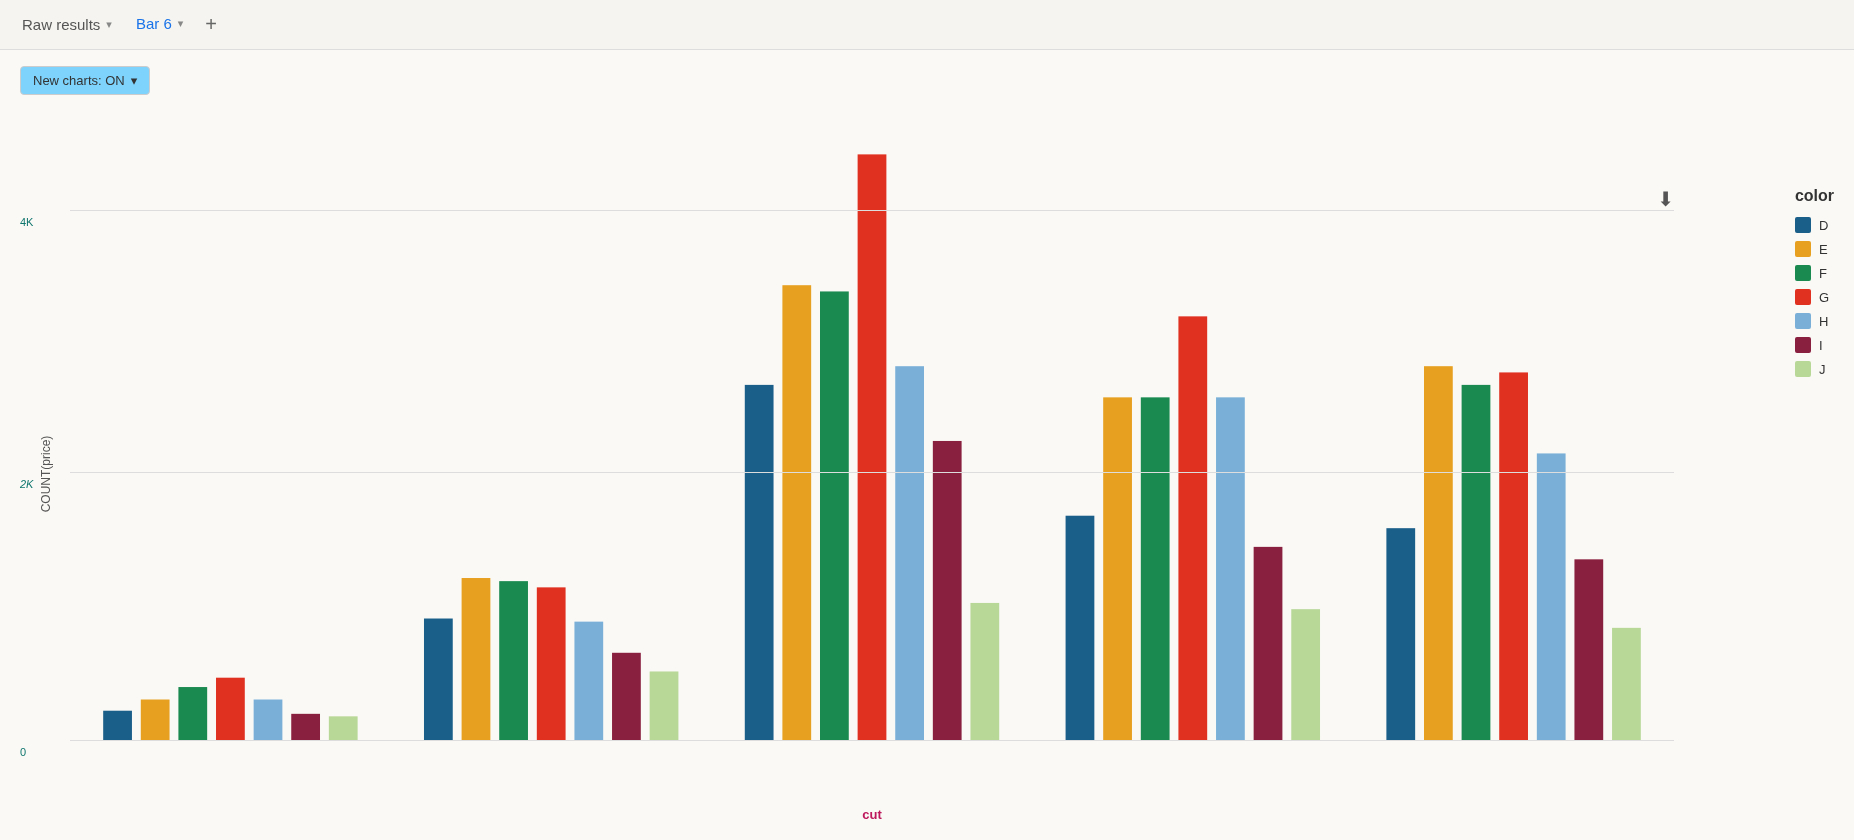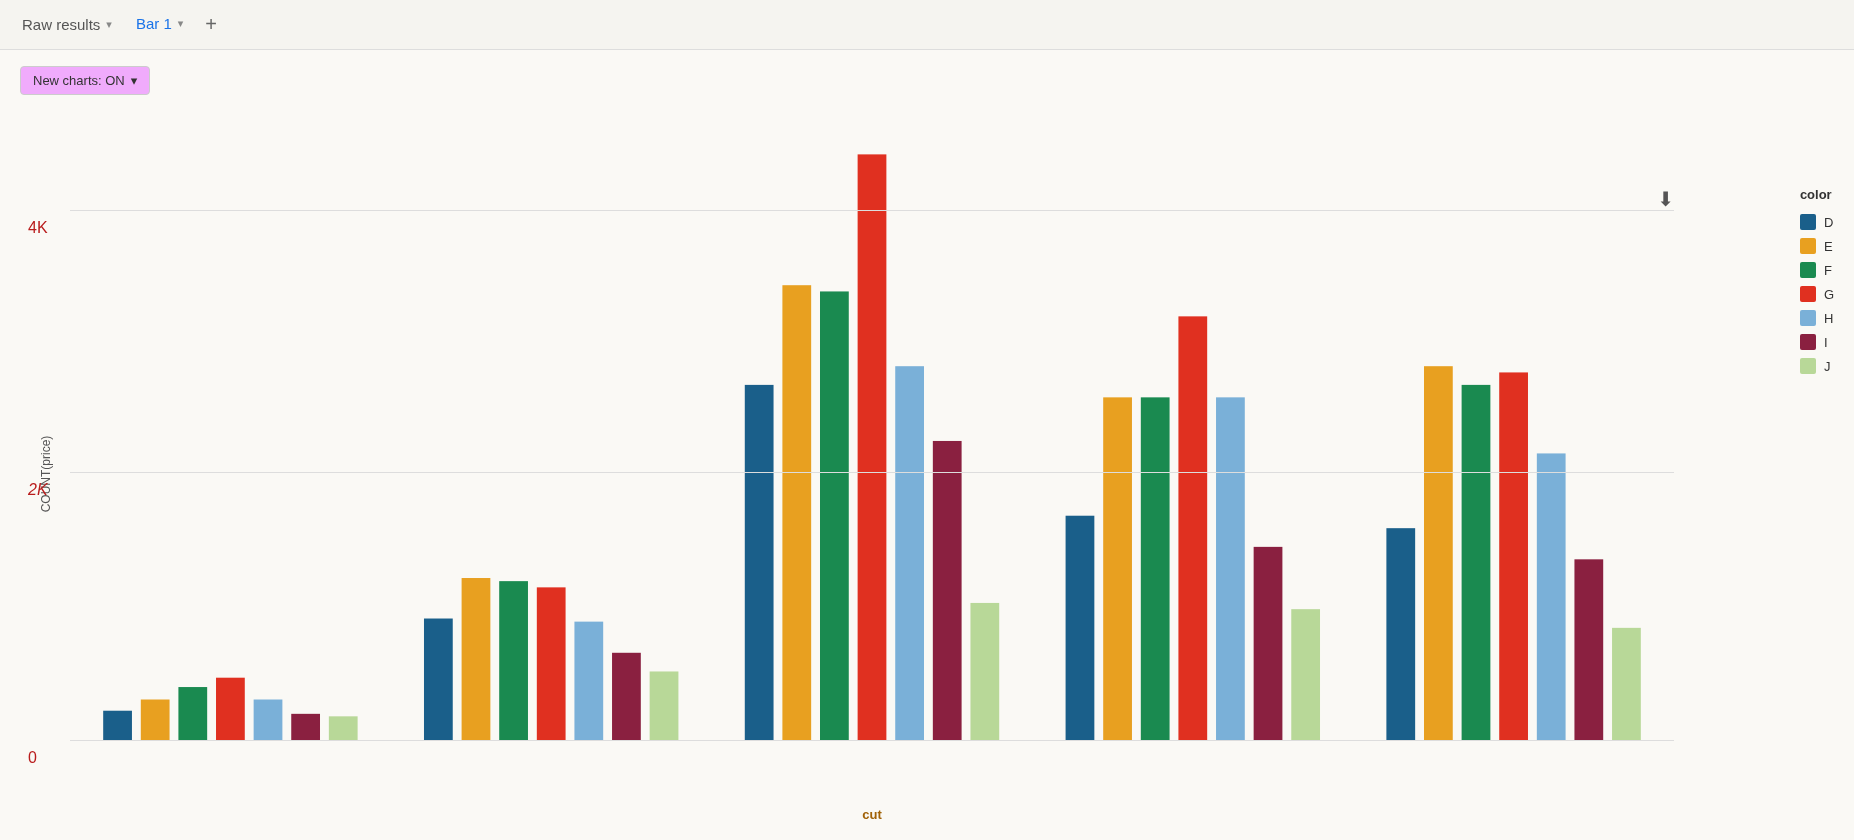--- a/index.html
+++ b/index.html
@@ -58,21 +58,21 @@
       position: relative;
     }
 
     .toolbar {
       padding: 0 20px 12px 20px;
     }
     .new-charts-btn {
       display: inline-flex;
       align-items: center;
       gap: 6px;
-      background: #f0abfc;
+      background: #7dd3fc;
       border: 1px solid #ccc;
       border-radius: 4px;
       padding: 6px 12px;
       font-size: 13px;
       color: #333;
       cursor: pointer;
     }
 
     .chart-area {
       flex: 1;
@@ -104,24 +104,23 @@
       position: absolute;
       top: 0;
       left: 0;
       right: 0;
       bottom: 40px;
     }
 
     .y-tick {
       position: absolute;
       left: -50px;
-      font-size: 16px;
-      color: #b91c1c;
+      font-size: 11px;
+      color: #0f766e;
       transform: translateY(50%);
-      margin-left: 8px;
     }
 
     .grid-line {
       position: absolute;
       left: 0;
       right: 0;
       height: 1px;
       background: #ddd;
     }
 
@@ -155,21 +154,21 @@
     
     .legend {
       position: absolute;
       right: 20px;
       top: 80px;
       display: flex;
       flex-direction: column;
       gap: 8px;
     }
     .legend-title {
-      font-size: 13px;
+      font-size: 16px;
       font-weight: 600;
       color: #333;
       margin-bottom: 4px;
     }
     .legend-item {
       display: flex;
       align-items: center;
       gap: 8px;
       font-size: 13px;
       color: #333;
@@ -192,21 +191,21 @@
   </style>
 </head>
 <body>
 
 <div class="tab-bar">
   <div class="tab-item">
     <span>Raw results</span>
     <span class="chevron">▾</span>
   </div>
   <div class="tab-item active">
-    <span>Bar 1</span>
+    <span>Bar 6</span>
     <span class="chevron">▾</span>
   </div>
   <div class="tab-add">+</div>
 </div>
 
 <div class="chart-container">
   <div class="toolbar">
     <button class="new-charts-btn">
       <span>New charts: ON</span>
       <span>▾</span>
@@ -260,21 +259,21 @@
       <div class="grid-lines" id="gridLines">
           <div class="grid-line" style="top: 100%;"></div>
           <div class="y-tick" style="top: 100%;">0</div>
           <div class="grid-line" style="top: 57%;"></div>
           <div class="y-tick" style="top: 57%; font-style: italic;">2K</div>
           <div class="grid-line" style="top: 15%;"></div>
           <div class="y-tick" style="top: 15%;">4K</div>
         </div>
 
 
-      <div style="position:absolute; bottom:-42px; left:50%; transform:translateX(-50%); font-size:13px; font-weight:700; color:#a16207;">cut</div>
+      <div style="position:absolute; bottom:-42px; left:50%; transform:translateX(-50%); font-size:13px; font-weight:700; color:#be185d;">cut</div>
     </div>
 
     <div class="download-icon">⬇</div>
 
     <div class="legend" id="legend">
         <div class="legend-title">color</div>
         <div class="legend-item">
           <div class="legend-color" style="background: rgb(26, 95, 138);"></div>
           <span>D</span>
         </div>

